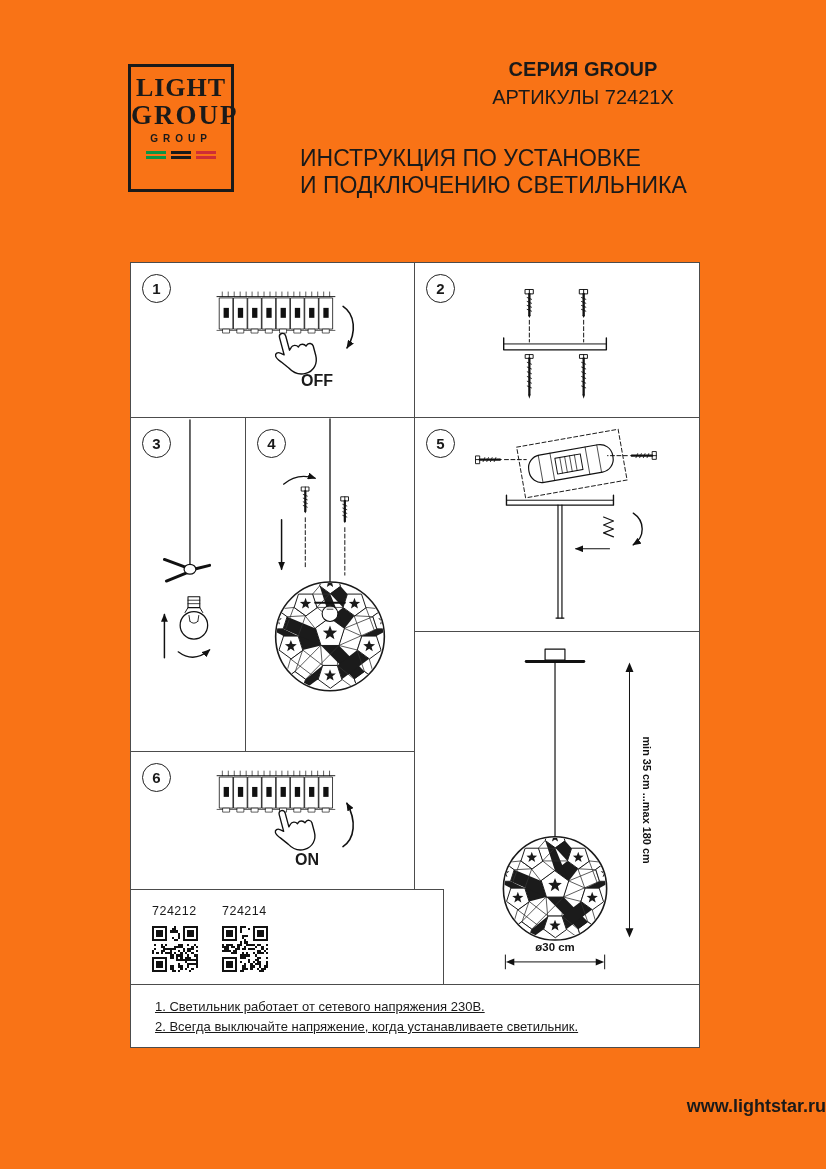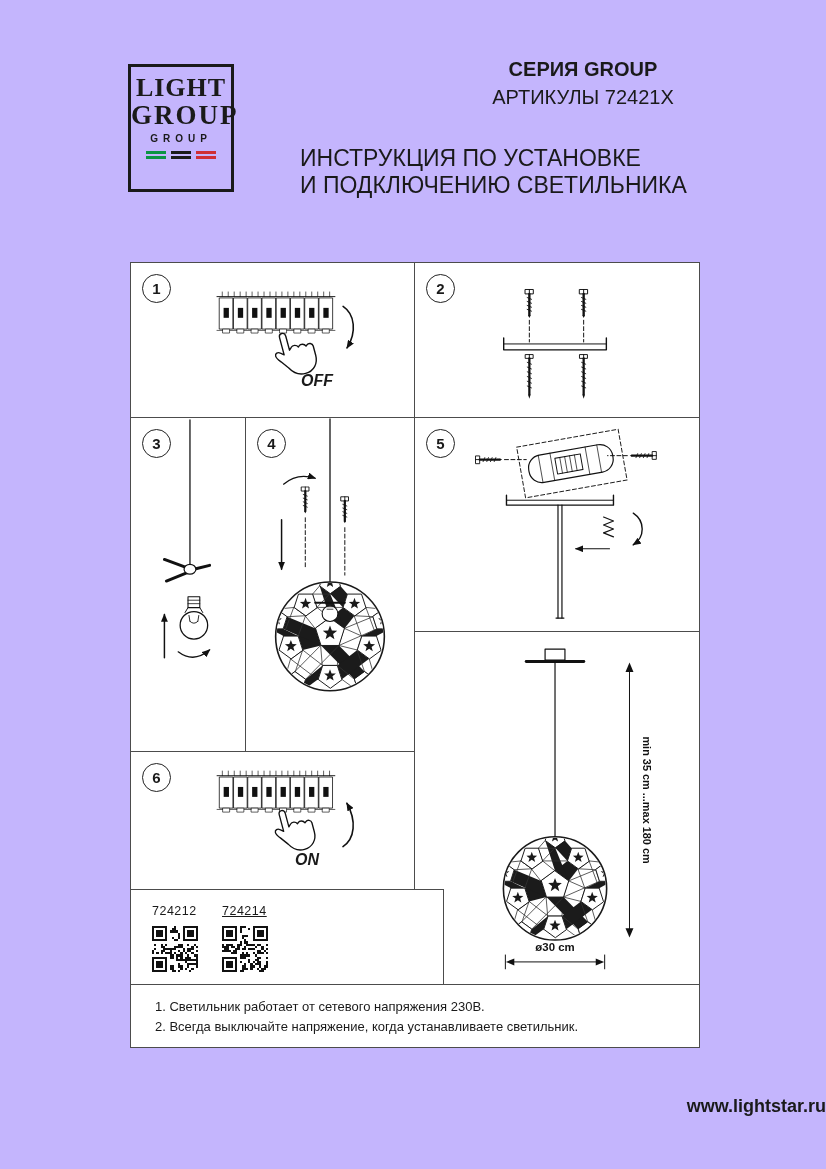--- a/index.html
+++ b/index.html
@@ -1,16 +1,16 @@
 <!DOCTYPE html>
 <html><head>
 <meta charset="utf-8">
 <style>
   html,body{margin:0;padding:0;background:#fff;}
-  #page{position:relative;width:826px;height:1169px;background:#c4b5fd;overflow:hidden;
+  #page{position:relative;width:826px;height:1169px;background:#f97316;overflow:hidden;
         font-family:"Liberation Sans",sans-serif;color:#1a1a1a;}
   .abs{position:absolute;}
   
   #logo-box{left:128px;top:64px;width:106px;height:128px;border:3px solid #1a1a1a;
             box-sizing:border-box;text-align:center;}
   .logo-word{font-family:"Liberation Serif",serif;font-weight:bold;line-height:1.02;}
   #logo-l1{font-size:26px;letter-spacing:1px;margin-top:8px;}
   #logo-l2{font-size:27px;letter-spacing:2px;}
   #logo-l3{font-size:10px;letter-spacing:5px;font-weight:bold;margin-top:4px;}
   #logo-flag{display:flex;justify-content:center;gap:5px;margin-top:7px;}
@@ -24,24 +24,24 @@
   #hdr-title{left:300px;top:145px;width:404px;font-size:23px;font-weight:normal;line-height:27px;}
   
   #diagram{left:130px;top:262px;width:570px;height:786px;}
   .cell{position:absolute;border:1px solid #4c4c4c;box-sizing:border-box;background:#fff;}
   .badge{position:absolute;left:11px;top:11px;width:27px;height:27px;border:1.7px solid #222;
          border-radius:50%;display:flex;align-items:center;justify-content:center;
          font-size:15px;font-weight:bold;background:#fff;z-index:2;}
   .art{position:absolute;left:0;top:0;width:100%;height:100%;}
   svg{stroke-linecap:round;stroke-linejoin:round;}
   svg text{font-family:"Liberation Sans",sans-serif;fill:#111;}
-  .switch-label{position:absolute;font-size:16px;font-weight:bold;width:56px;text-align:center;font-style:italic;}
+  .switch-label{position:absolute;font-size:16px;font-weight:bold;width:56px;text-align:center;}
   .code-label{position:absolute;font-size:12.5px;letter-spacing:0.5px;}
   .qr{position:absolute;width:46px;height:46px;}
-  #notes-cell{padding:12px 14px 0 24px;font-size:13px;line-height:20px;}
+  #notes-cell{padding:12px 14px 0 24px;font-size:13px;line-height:20px;text-decoration:underline;}
   #footer{left:0;top:1096px;width:826px;text-align:right;font-size:18px;font-weight:bold;}
 </style>
 </head>
 <body>
 
 <svg width="0" height="0" style="position:absolute" aria-hidden="true">
   <defs>
     <marker id="ah" markerWidth="9" markerHeight="7" refX="7.5" refY="3.5" orient="auto" markerUnits="userSpaceOnUse">
       <path d="M0,0L8.5,3.5L0,7Z" fill="#111"></path>
     </marker>
@@ -333,21 +333,21 @@
         <g transform="translate(138,62) rotate(-15) scale(1.05)">
             <use href="#hand-shape"></use>
           </g>
         <path d="M214,96 C226,88 228,70 218,52" fill="none" stroke="#111" stroke-width="1.6" marker-end="url(#ah)"></path>
       </svg>
       <div class="switch-label" style="left:148px;top:99px;">ON</div>
     </div>
 
     <div class="cell" style="left:0;top:627px;width:314px;height:96px;">
       <div class="code-label" style="left:21px;top:14px;">724212</div>
-      <div class="code-label" style="left:91px;top:14px;text-decoration:underline;">724214</div>
+      <div class="code-label" style="left:91px;top:14px;">724214</div>
       <div class="qr" style="left:21px;top:36px;"><svg width="46" height="46" viewBox="0 0 21 21" fill="#111" shape-rendering="crispEdges">
             <rect x="10" y="0" width="1" height="1"></rect>
             <rect x="9" y="1" width="1" height="1"></rect>
             <rect x="10" y="1" width="1" height="1"></rect>
             <rect x="8" y="2" width="1" height="1"></rect>
             <rect x="9" y="2" width="1" height="1"></rect>
             <rect x="10" y="2" width="1" height="1"></rect>
             <rect x="11" y="2" width="1" height="1"></rect>
             <rect x="12" y="3" width="1" height="1"></rect>
             <rect x="12" y="4" width="1" height="1"></rect>

